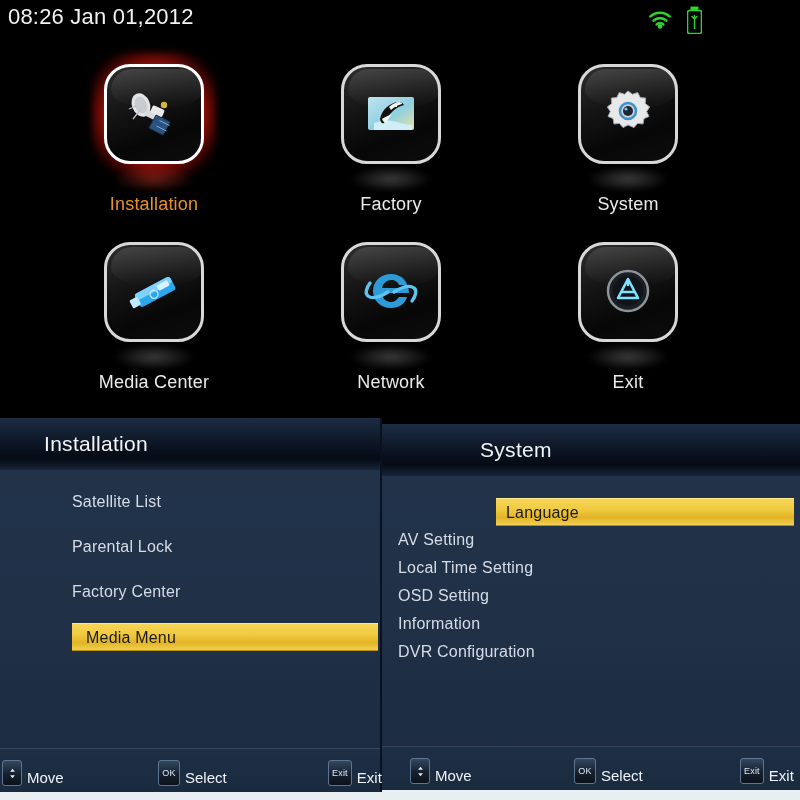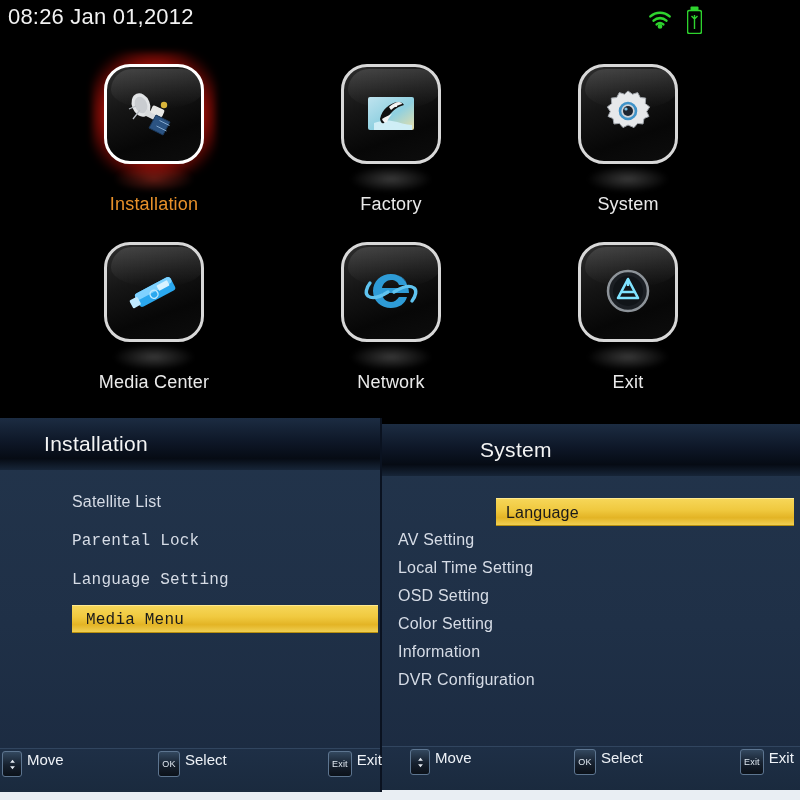--- a/index.html
+++ b/index.html
@@ -154,23 +154,23 @@
   
   .panel-foot {
     position: absolute;
     left: 0; right: 0; bottom: 0;
     height: 44px;
     background: linear-gradient(to bottom, #1e2f46 0%, #1a2a3e 100%);
     border-top: 1px solid #31455f;
   }
   .hint {
     position: absolute;
-    top: 2px;
+    top: 11px;
     display: flex;
-    align-items: flex-start;
+    align-items: flex-end;
     gap: 5px;
     color: #eef2f7;
     font-size: 15px;
     white-space: nowrap;
   }
   .keycap {
     display: inline-flex;
     align-items: center;
     justify-content: center;
     min-width: 22px;
@@ -190,21 +190,21 @@
   
   #panel-installation {
     left: 0; top: 418px;
     width: 382px; height: 374px;
     border-right: 2px solid #0a1220;
   }
   #panel-installation .panel-head { justify-content: flex-start; padding-left: 44px; }
   #panel-installation .menu-list { top: 70px; }
   #panel-installation .menu-item { padding-left: 72px; }
   #panel-installation .menu-item.hl { margin-left: 72px; padding-left: 14px; margin-right: 2px; }
-  #panel-installation .menu-item + .menu-item { margin-top: 11px; font-family: Liberation Mono, monospace; }
+  #panel-installation .menu-item + .menu-item { margin-top: 17px; }
 
   
   #panel-system {
     left: 382px; top: 424px;
     width: 418px; height: 366px;
   }
   #panel-system .panel-head { justify-content: flex-start; padding-left: 98px; }
   #panel-system .menu-list { top: 74px; }
   #panel-system .menu-item { }
   #panel-system .menu-item.hl { margin-left: 114px; padding-left: 10px; margin-right: 6px; }
@@ -354,21 +354,21 @@
   </div>
 </div>
 
 <div class="panel" id="panel-installation">
   <div class="panel-head">
     <span class="panel-title">Installation</span>
   </div>
   <div class="menu-list">
     <div class="menu-item">Satellite List</div>
     <div class="menu-item">Parental Lock</div>
-    <div class="menu-item">Language Setting</div>
+    <div class="menu-item">Factory Center</div>
     <div class="menu-item hl">Media Menu</div>
   </div>
   <div class="panel-foot">
     <div class="hint" style="left:2px;">
       <span class="keycap arrows">
         <svg width="11" height="11" viewBox="0 0 11 11">
             <path d="M5.5 0.8l2.4 3H3.1zM5.5 10.2l2.4-3H3.1z" fill="#e6ecf3"></path>
           </svg>
       </span>
       <span>Move</span>
@@ -386,21 +386,20 @@
 
 <div class="panel" id="panel-system">
   <div class="panel-head">
     <span class="panel-title">System</span>
   </div>
   <div class="menu-list">
     <div class="menu-item hl">Language</div>
     <div class="menu-item">AV Setting</div>
     <div class="menu-item">Local Time Setting</div>
     <div class="menu-item">OSD Setting</div>
-    <div class="menu-item">Color Setting</div>
     <div class="menu-item">Information</div>
     <div class="menu-item">DVR Configuration</div>
   </div>
   <div class="panel-foot">
     <div class="hint" style="left:28px;">
       <span class="keycap arrows">
         <svg width="11" height="11" viewBox="0 0 11 11">
             <path d="M5.5 0.8l2.4 3H3.1zM5.5 10.2l2.4-3H3.1z" fill="#e6ecf3"></path>
           </svg>
       </span>

